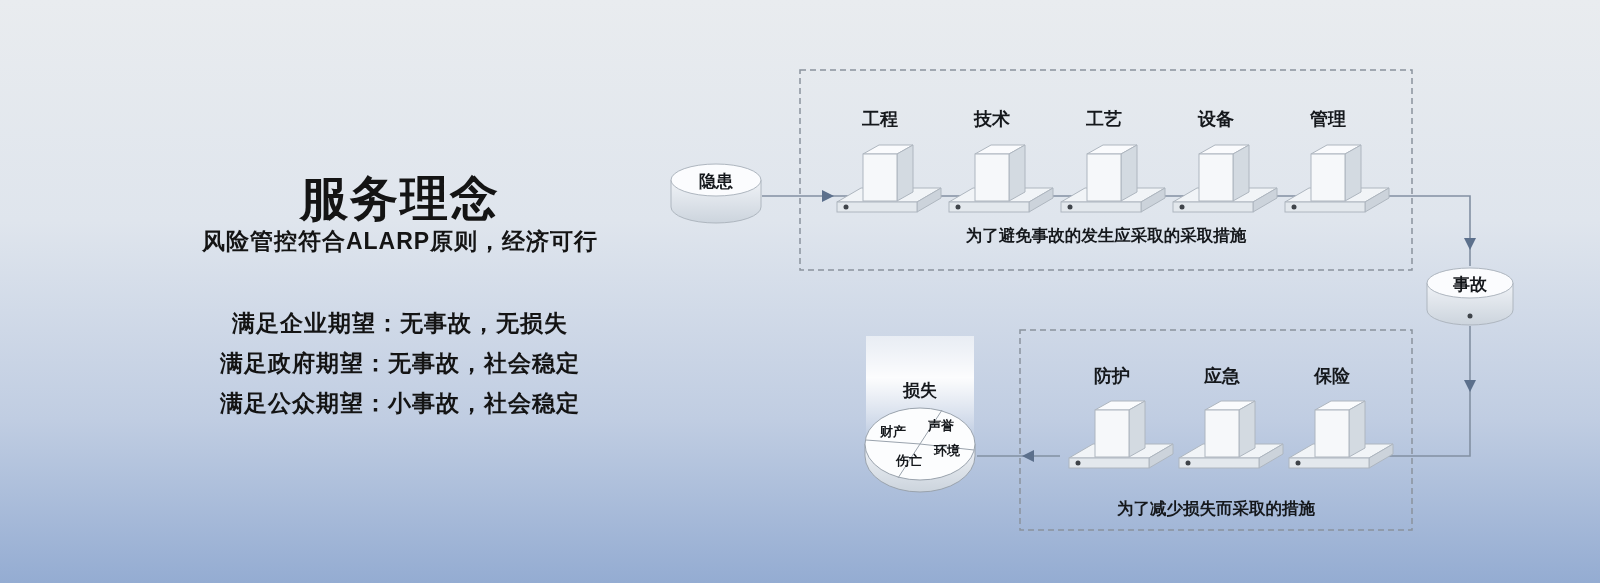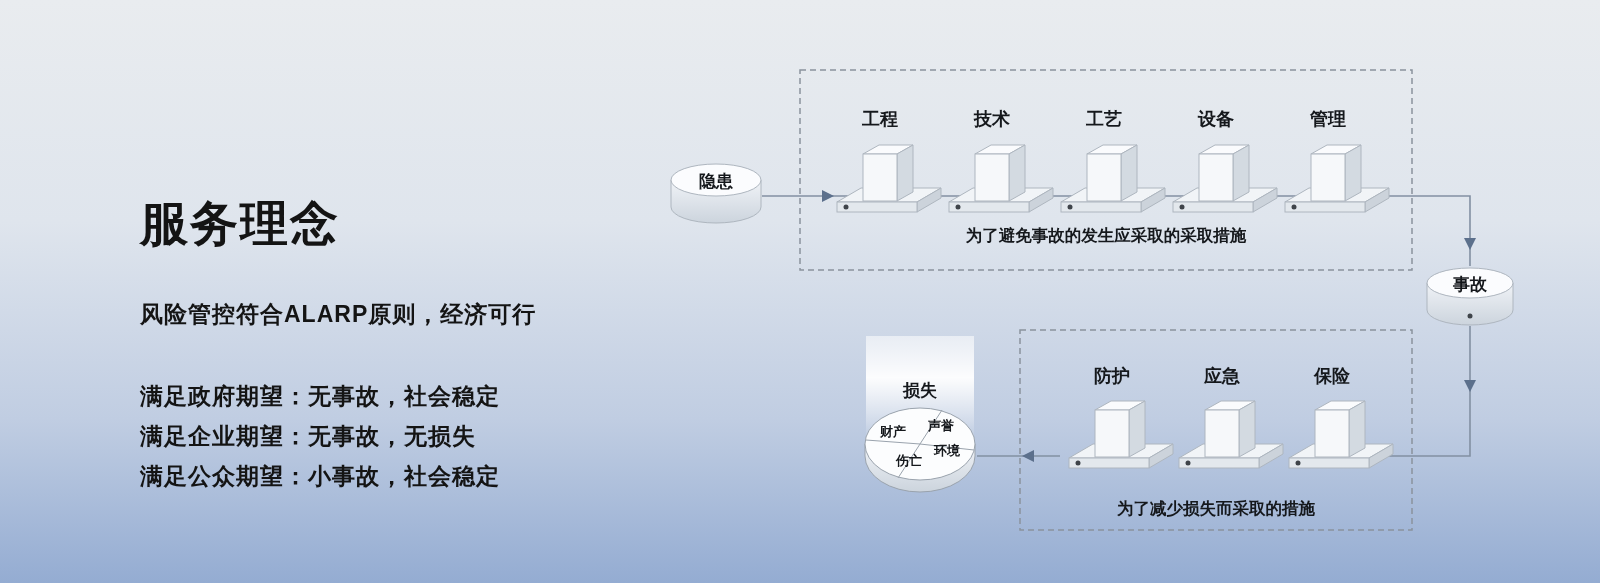--- a/index.html
+++ b/index.html
@@ -3,23 +3,23 @@
 <meta charset="utf-8">
 <style>
   html,body{margin:0;padding:0;}
   .slide{
     position:relative;
     width:1600px;height:583px;
     overflow:hidden;
     font-family:"Liberation Sans","DejaVu Sans",sans-serif;
     background:linear-gradient(180deg,#e9ecef 0%,#dfe5ed 38%,#c0cde2 72%,#94acd2 100%);
   }
-  .left-panel{position:absolute;left:140px;top:198px;width:520px;color:#141414;}
+  .left-panel{position:absolute;left:140px;top:173px;width:520px;color:#141414;text-align:center;}
   .main-title{font-size:48px;font-weight:800;letter-spacing:2px;line-height:1.1;}
-  .subtitle{margin-top:48px;font-size:23px;font-weight:600;letter-spacing:1px;}
+  .subtitle{font-size:23px;font-weight:600;letter-spacing:1px;}
   .expectations{margin-top:46px;font-size:23px;font-weight:700;letter-spacing:1px;}
   .expectation-line{line-height:40px;}
   svg.diagram{position:absolute;left:0;top:0;}
   svg text{font-family:"Liberation Sans","DejaVu Sans",sans-serif;font-weight:700;fill:#15181c;}
   .node-label{font-size:17px;}
   .barrier-label{font-size:18px;}
   .caption-label{font-size:16.5px;}
   .pie-label{font-size:13px;}
   .flow-line{stroke:#8290a2;stroke-width:1.6;fill:none;}
   .arrow-head{fill:#5c708c;stroke:none;}
@@ -27,22 +27,22 @@
 </style>
 </head>
 <body>
 
 <div class="slide">
 
   <div class="left-panel">
     <div class="main-title">服务理念</div>
     <div class="subtitle">风险管控符合ALARP原则，经济可行</div>
     <div class="expectations">
+      <div class="expectation-line">满足企业期望：无事故，无损失</div>
       <div class="expectation-line">满足政府期望：无事故，社会稳定</div>
-      <div class="expectation-line">满足企业期望：无事故，无损失</div>
       <div class="expectation-line">满足公众期望：小事故，社会稳定</div>
     </div>
   </div>
 
   <svg class="diagram" width="1600" height="583" viewBox="0 0 1600 583">
     <defs>
       <linearGradient id="cylBody" x1="0" y1="0" x2="0" y2="1">
         <stop offset="0" stop-color="#f0f3f7"></stop>
         <stop offset="1" stop-color="#ccd4dd"></stop>
       </linearGradient>

